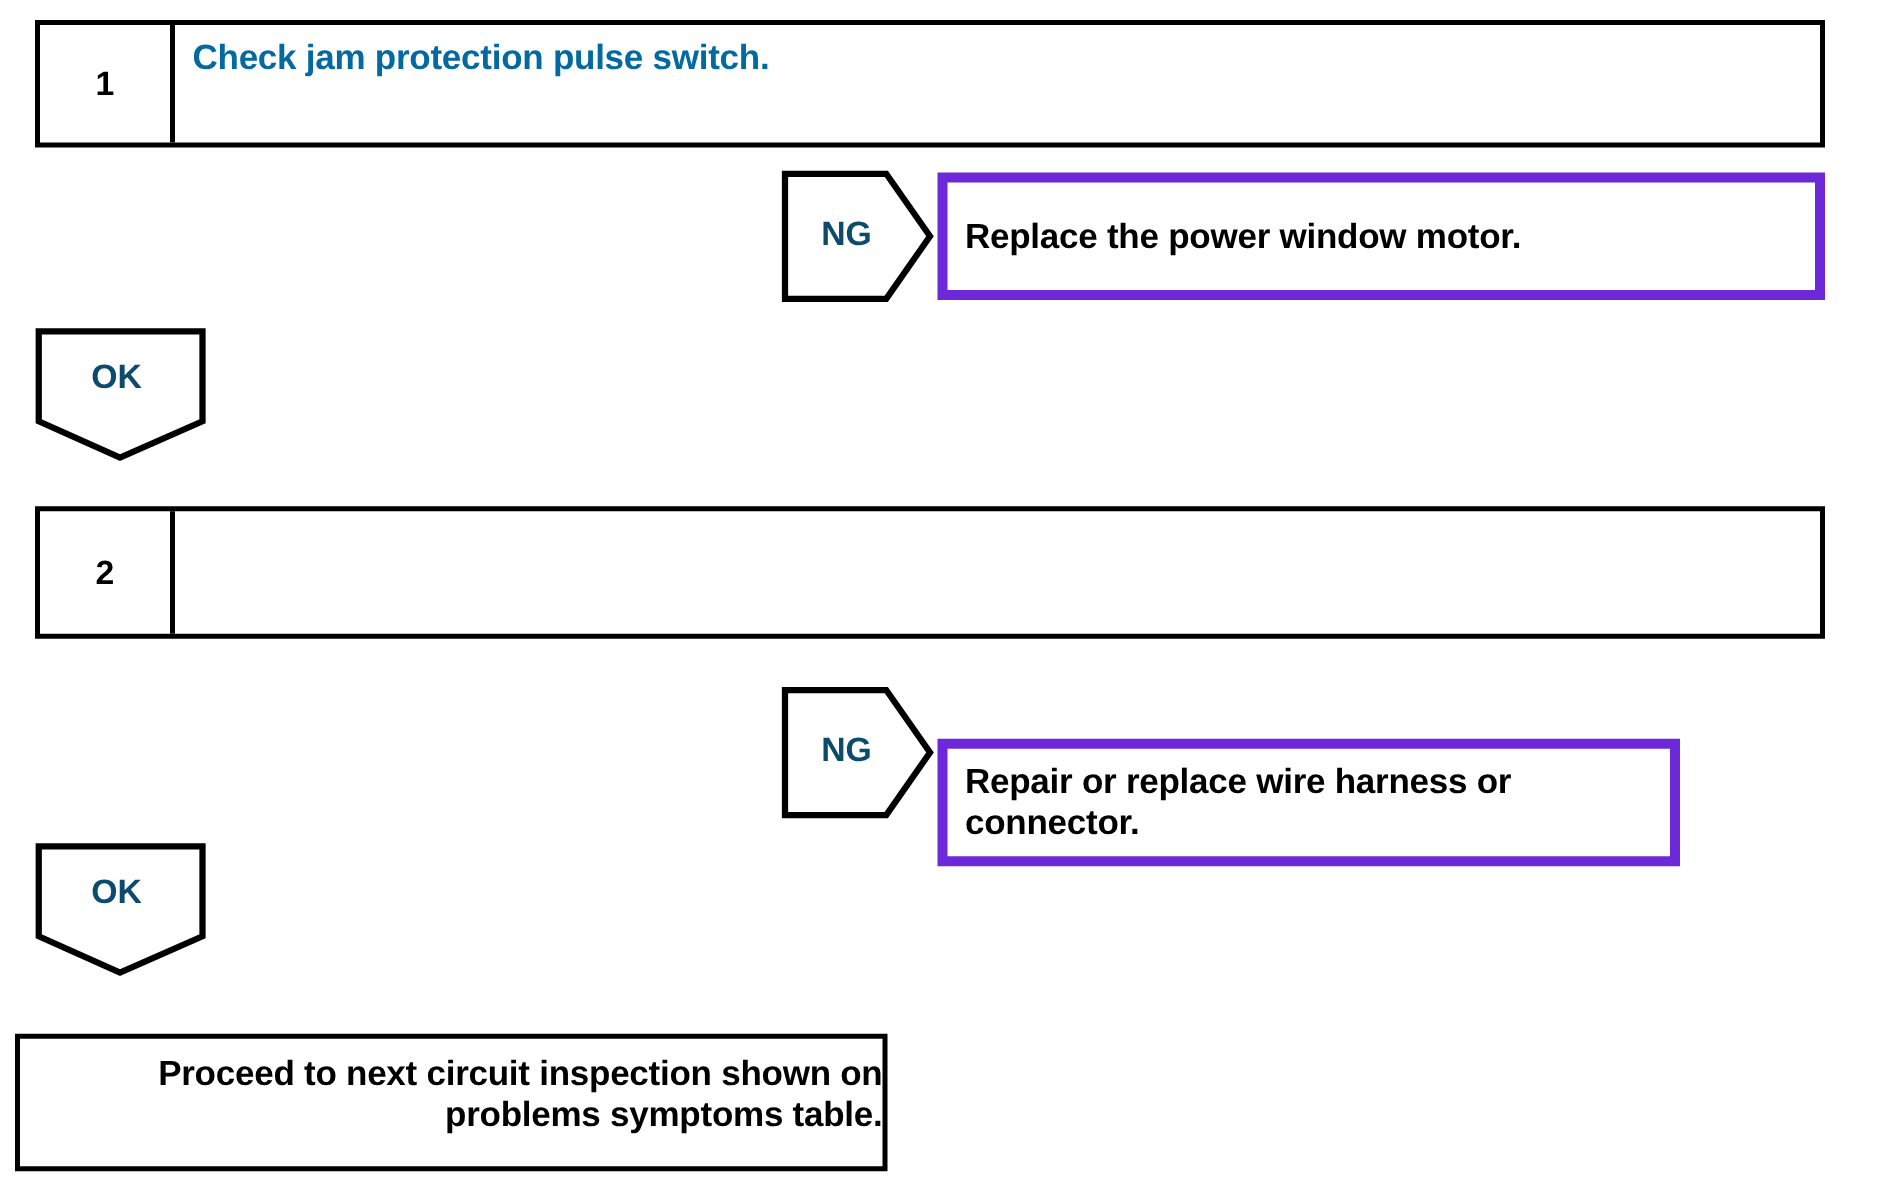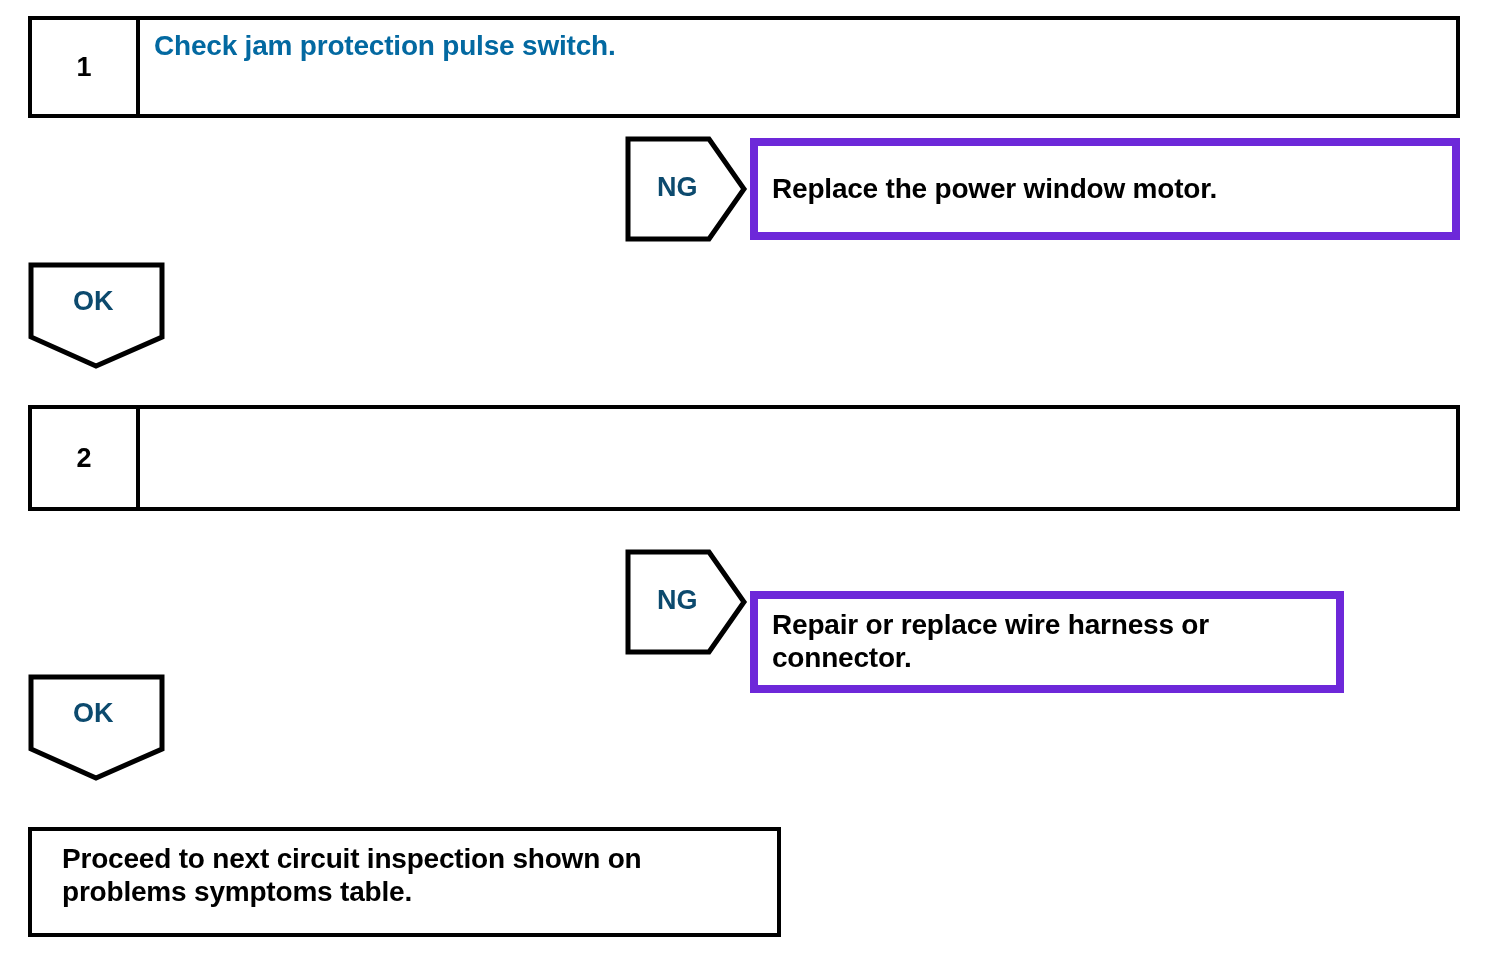--- a/index.html
+++ b/index.html
@@ -152,20 +152,20 @@
     <div class="result-text">Repair or replace wire harness or connector.</div>
   </div>
 
   <div class="arrow arrow-ok" style="left:28px; top:674px; width:140px; height:108px;">
     <svg width="140" height="108" viewBox="0 0 140 108">
       <polygon points="3,3 134,3 134,75 68,104 3,75" fill="#ffffff" stroke="#000000" stroke-width="5" stroke-linejoin="miter"></polygon>
     </svg>
     <div class="arrow-label">OK</div>
   </div>
 
-  <div class="terminal-box" style="left:28px; top:827px; width:753px; height:110px;">
+  <div class="terminal-box" style="left:12px; top:827px; width:698px; height:110px;text-align:right;">
     <div class="terminal-text">
       <div>Proceed to next circuit inspection shown on</div>
       <div>problems symptoms table.</div>
     </div>
   </div>
 
 </div>
 
 </body></html>

